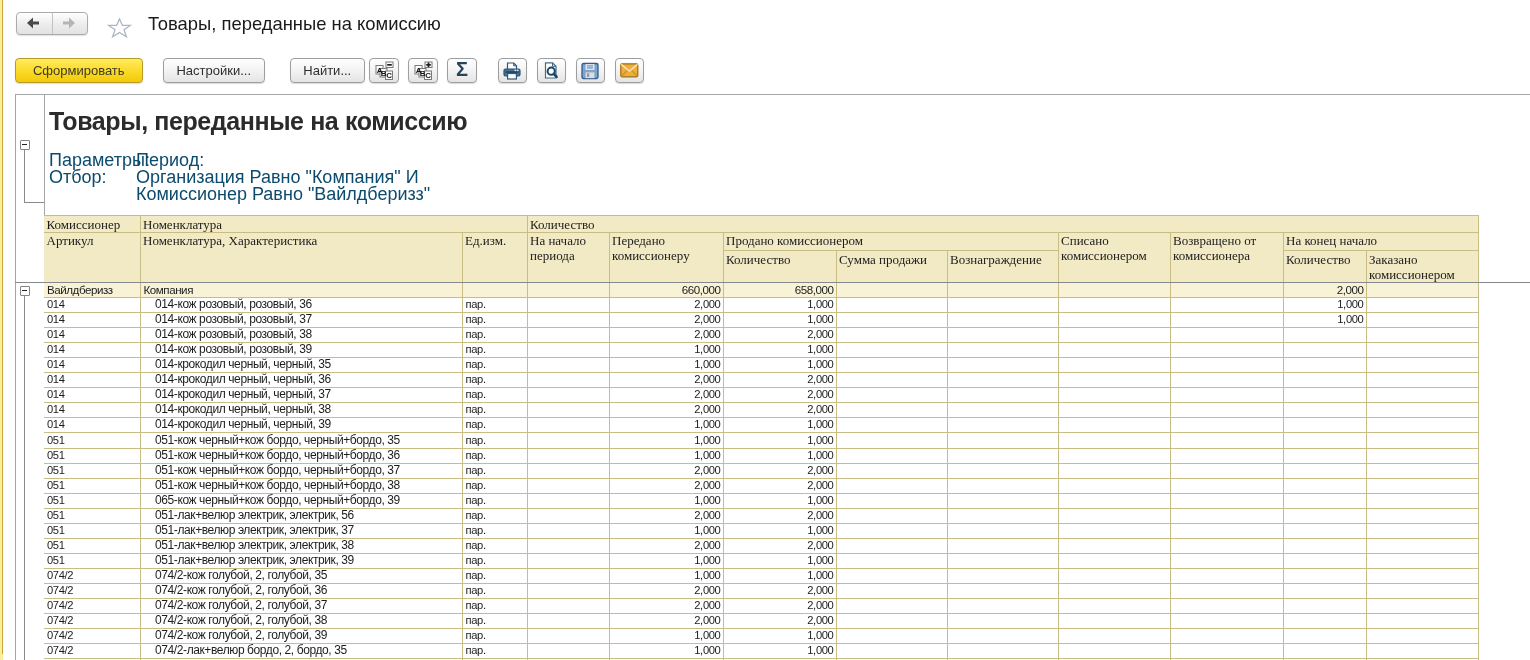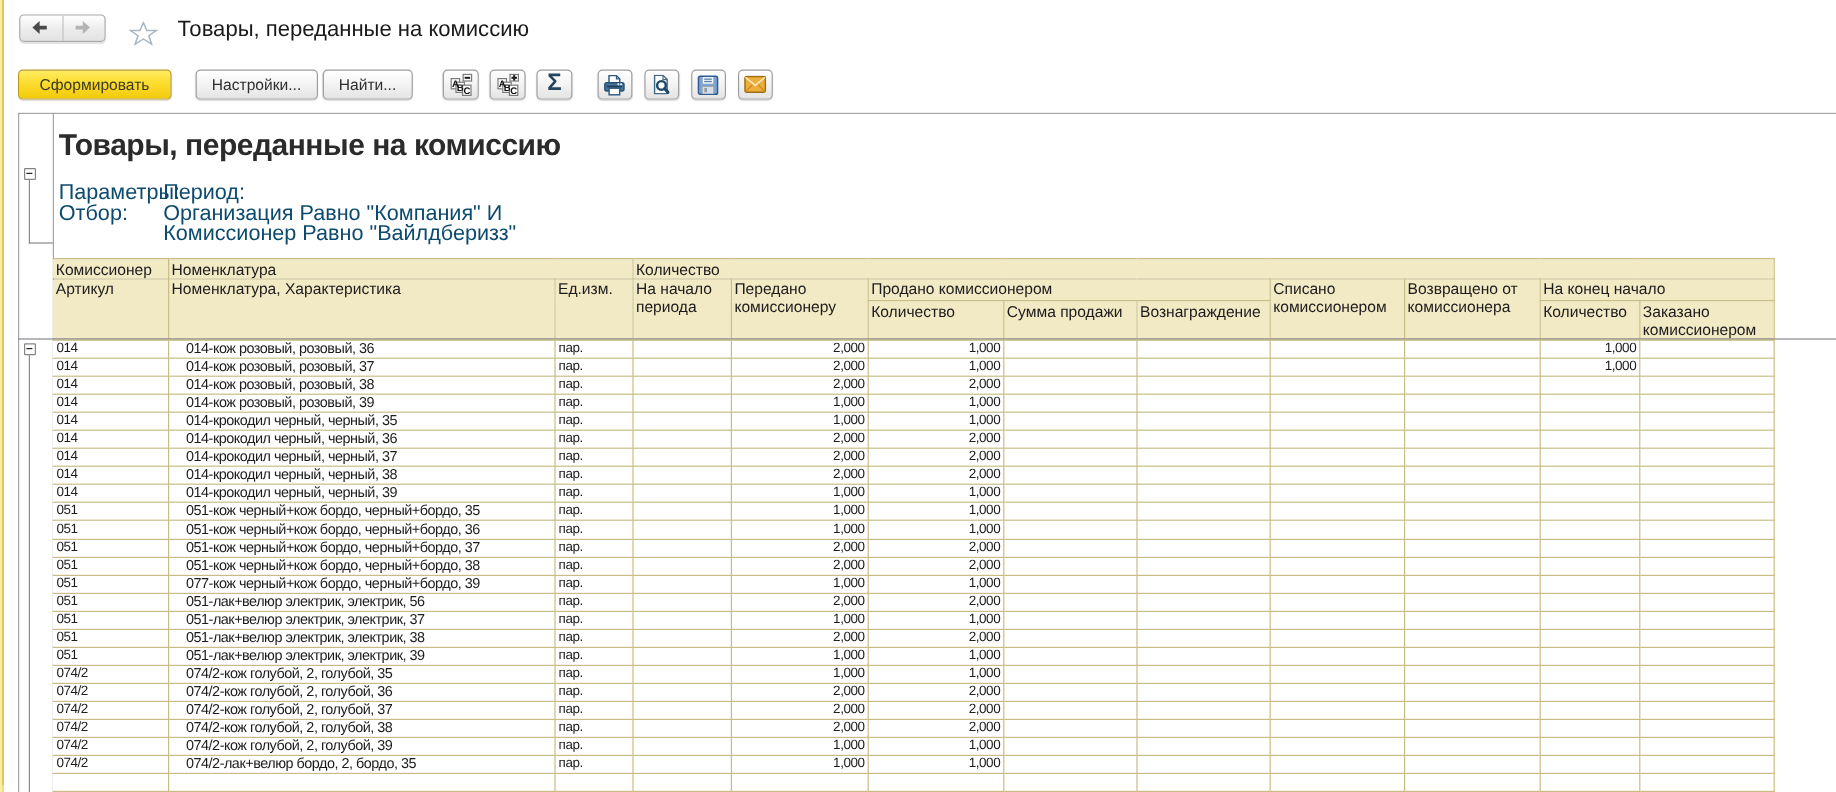--- a/index.html
+++ b/index.html
@@ -36,21 +36,21 @@
 
 table{border-collapse:collapse;table-layout:fixed;font-size:11.5px;letter-spacing:-0.4px;color:#1C1C1C;}
 #thead{position:absolute;left:44px;top:215px;width:1434px;}
 #tbody{position:absolute;left:44px;top:283px;width:1434px;}
 td{border:1px solid #C9BD86;overflow:hidden;white-space:nowrap;padding:0 2.5px;}
 #thead td{background:#F2E9C5;vertical-align:top;padding-top:0px;line-height:15px;white-space:normal;
   font-size:13px;letter-spacing:0;}
 #thead tr.r1 td{padding-top:0.5px;height:15.5px;}
 #thead tr.r2 td.g{height:17px;}
 #thead tr.r3 td{padding-top:1px;}
-#thead td{border-left-width:1px;}
+#thead td{border-left-width:1px;font-family:Liberation Serif, serif;}
 td.first{border-left:none;}
 #tbody td{height:14.05px;line-height:13.9px;background:#fff;font-size:11.2px;letter-spacing:-0.35px;padding:0 3px;}
 #tbody td.ind{font-size:12px;letter-spacing:-0.4px;padding-left:14.5px;}
 #tbody tr.grp td{font-size:11.6px;letter-spacing:-0.45px;}
 #tbody tr.grp td{border-top:none;}
 #tbody tr.grp td{background:#F8F2D7;}
 td.num{text-align:right;}
 #tbody td.num{padding-right:2px;}
 td.ind{padding-left:13px;margin-top:23px;}
 #thead table,#tbody table{width:1434px;}
@@ -71,21 +71,21 @@
   </svg>
   <div class="abs" id="navdiv"></div>
 </div>
 <svg class="abs" style="left:107px;top:18px" width="26" height="20" viewBox="0 0 26 20">
   <polygon points="12.5,1 15.4,8.0 23.3,8.0 17.0,12.7 19.4,20.2 12.5,15.6 5.6,20.2 8.0,12.7 1.7,8.0 9.6,8.0" fill="#FFFFFF" stroke="#A9B6C4" stroke-width="1.3" transform="scale(1,0.93)"></polygon>
 </svg>
 <div class="abs" id="caption">Товары, переданные на комиссию</div>
 
 <div class="btn" id="bform">Сформировать</div>
 <div class="btn" style="left:163px;width:99.5px;">Настройки...</div>
-<div class="btn" style="left:269px;width:72.5px;">Найти...</div>
+<div class="btn" style="left:290px;width:72.5px;">Найти...</div>
 <div class="btn" style="left:369px;width:28px;" id="ib1"><svg width="19" height="19" viewBox="0 0 19 19" style="margin-top:2px">
 <g stroke="#7A7A7A" stroke-width="1" fill="#FFFFFF">
 <rect x="1" y="4.5" width="7" height="8.5"></rect>
 <rect x="5" y="7.5" width="7" height="8.5"></rect>
 <rect x="10.5" y="10" width="7" height="8.5"></rect>
 <rect x="11" y="1" width="7" height="5.5"></rect>
 </g>
 <g font-family="Liberation Sans" font-size="8" font-weight="bold" fill="#111111" text-anchor="middle">
 <text x="4.6" y="11.5">A</text>
         <text x="8.6" y="14.5">B</text>
@@ -215,20 +215,34 @@
         <col style="width:114px">
         <col style="width:113px">
         <col style="width:111px">
         <col style="width:111px">
         <col style="width:112px">
         <col style="width:113px">
         <col style="width:83px">
         <col style="width:112px">
       </colgroup>
 <tbody>
+        <tr class="grp">
+          <td class="first">Вайлдберизз</td>
+          <td>Компания</td>
+          <td></td>
+          <td></td>
+          <td class="num">660,000</td>
+          <td class="num">658,000</td>
+          <td></td>
+          <td></td>
+          <td></td>
+          <td></td>
+          <td class="num">2,000</td>
+          <td></td>
+        </tr>
 <tr>
           <td class="first">014</td>
           <td class="ind">014-кож розовый, розовый, 36</td>
           <td>пар.</td>
           <td></td>
           <td class="num">2,000</td>
           <td class="num">1,000</td>
           <td></td>
           <td></td>
           <td></td>
@@ -399,21 +413,21 @@
           <td class="num">2,000</td>
           <td></td>
           <td></td>
           <td></td>
           <td></td>
           <td></td>
           <td></td>
         </tr>
 <tr>
           <td class="first">051</td>
-          <td class="ind">077-кож черный+кож бордо, черный+бордо, 39</td>
+          <td class="ind">065-кож черный+кож бордо, черный+бордо, 39</td>
           <td>пар.</td>
           <td></td>
           <td class="num">1,000</td>
           <td class="num">1,000</td>
           <td></td>
           <td></td>
           <td></td>
           <td></td>
           <td></td>
           <td></td>

